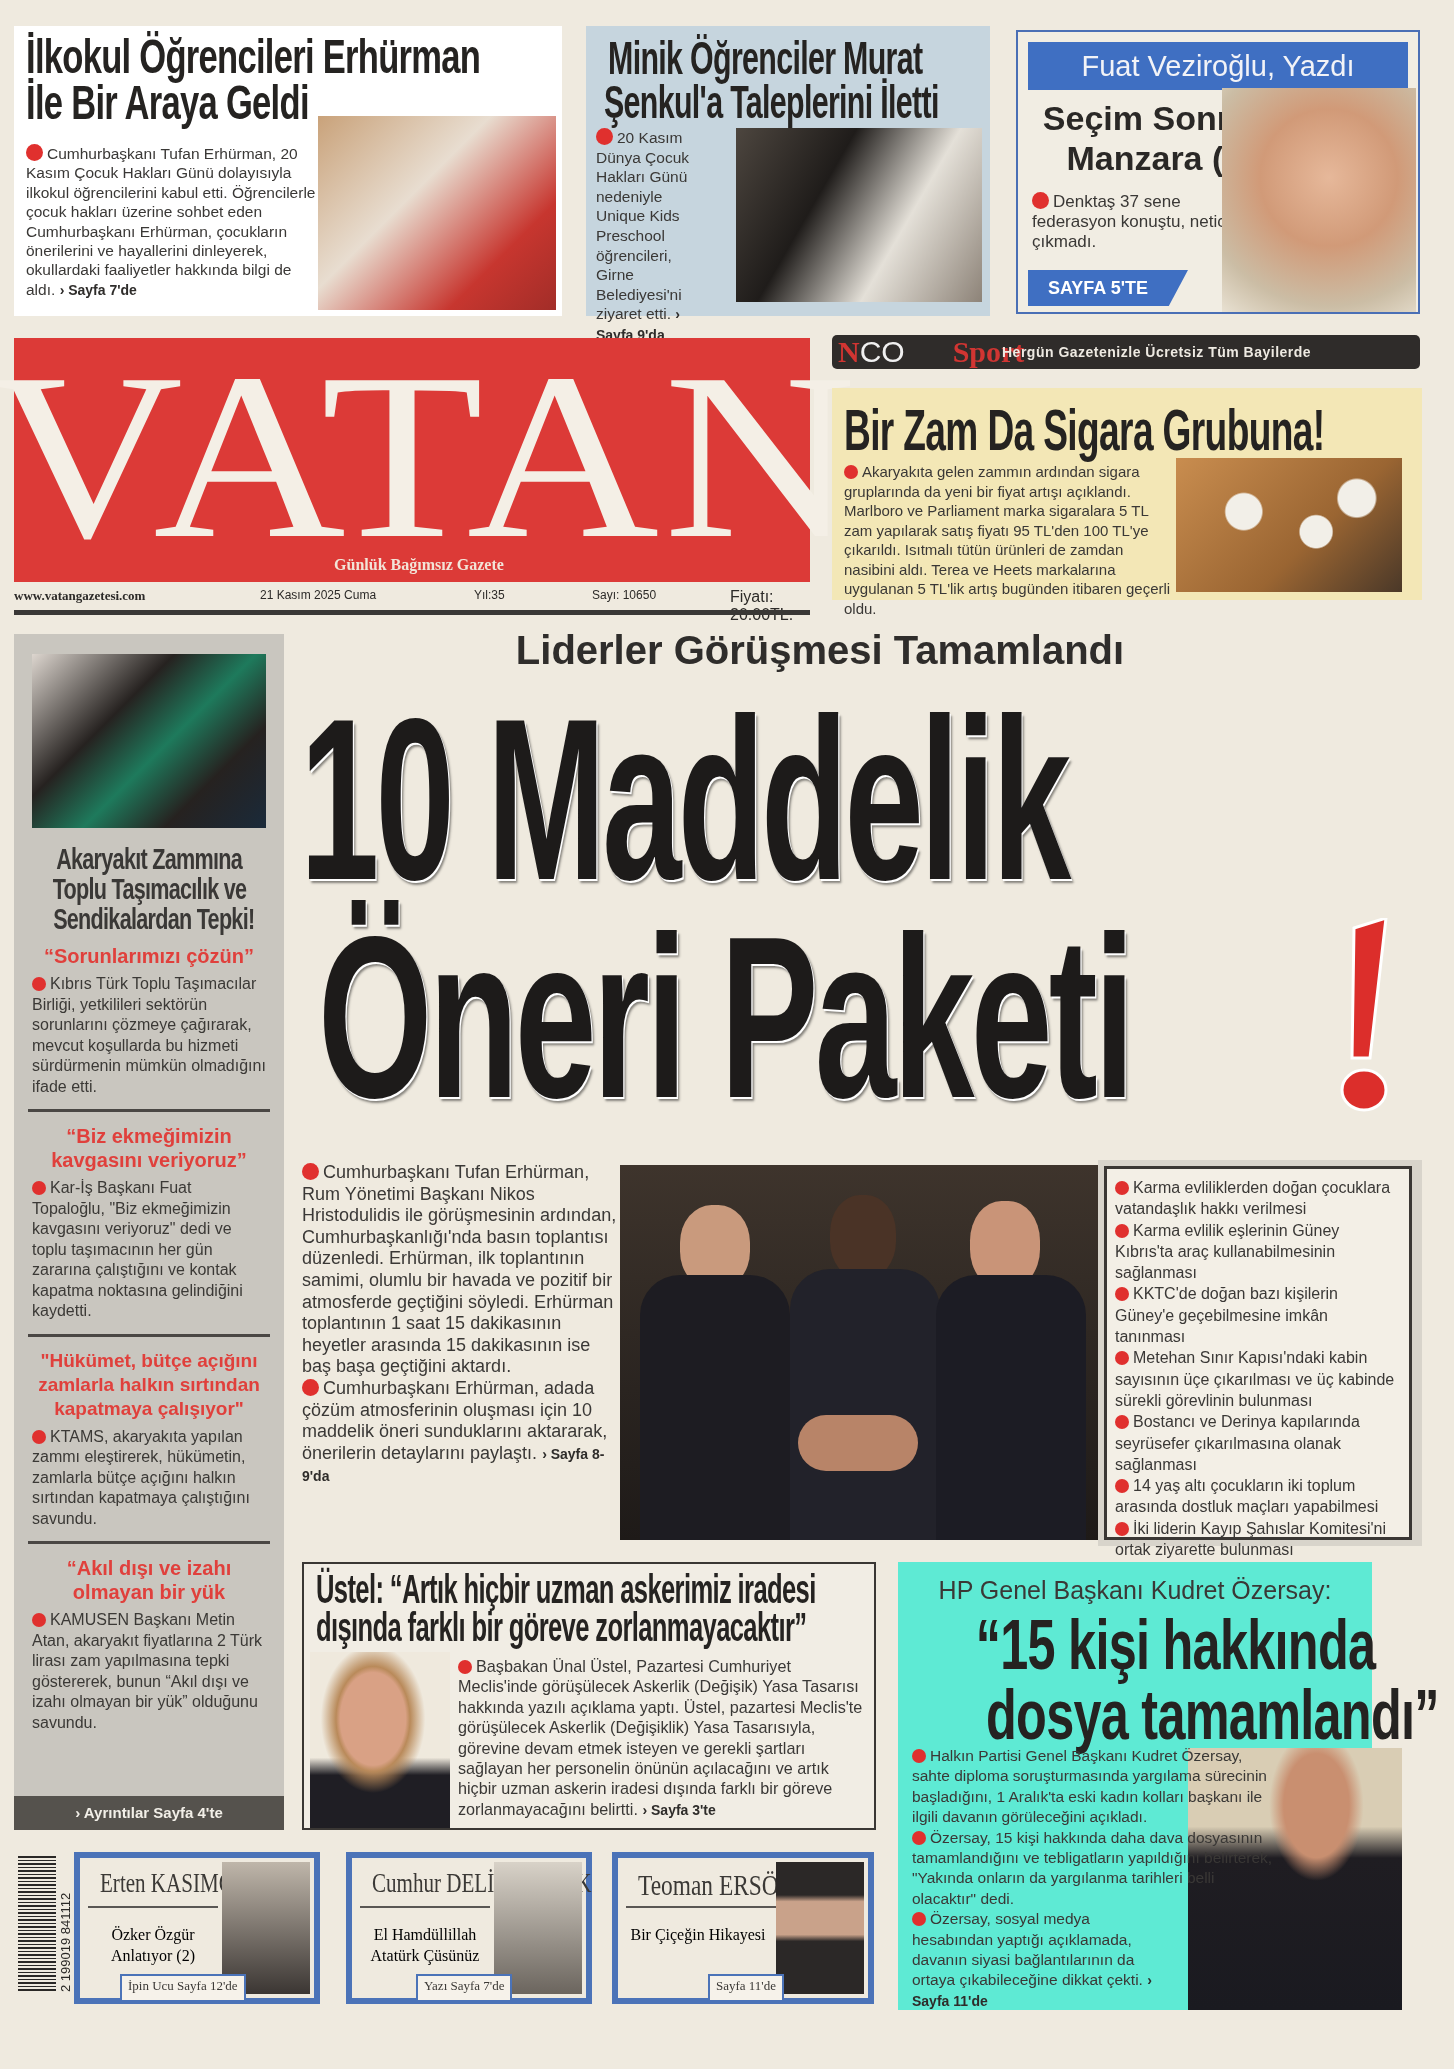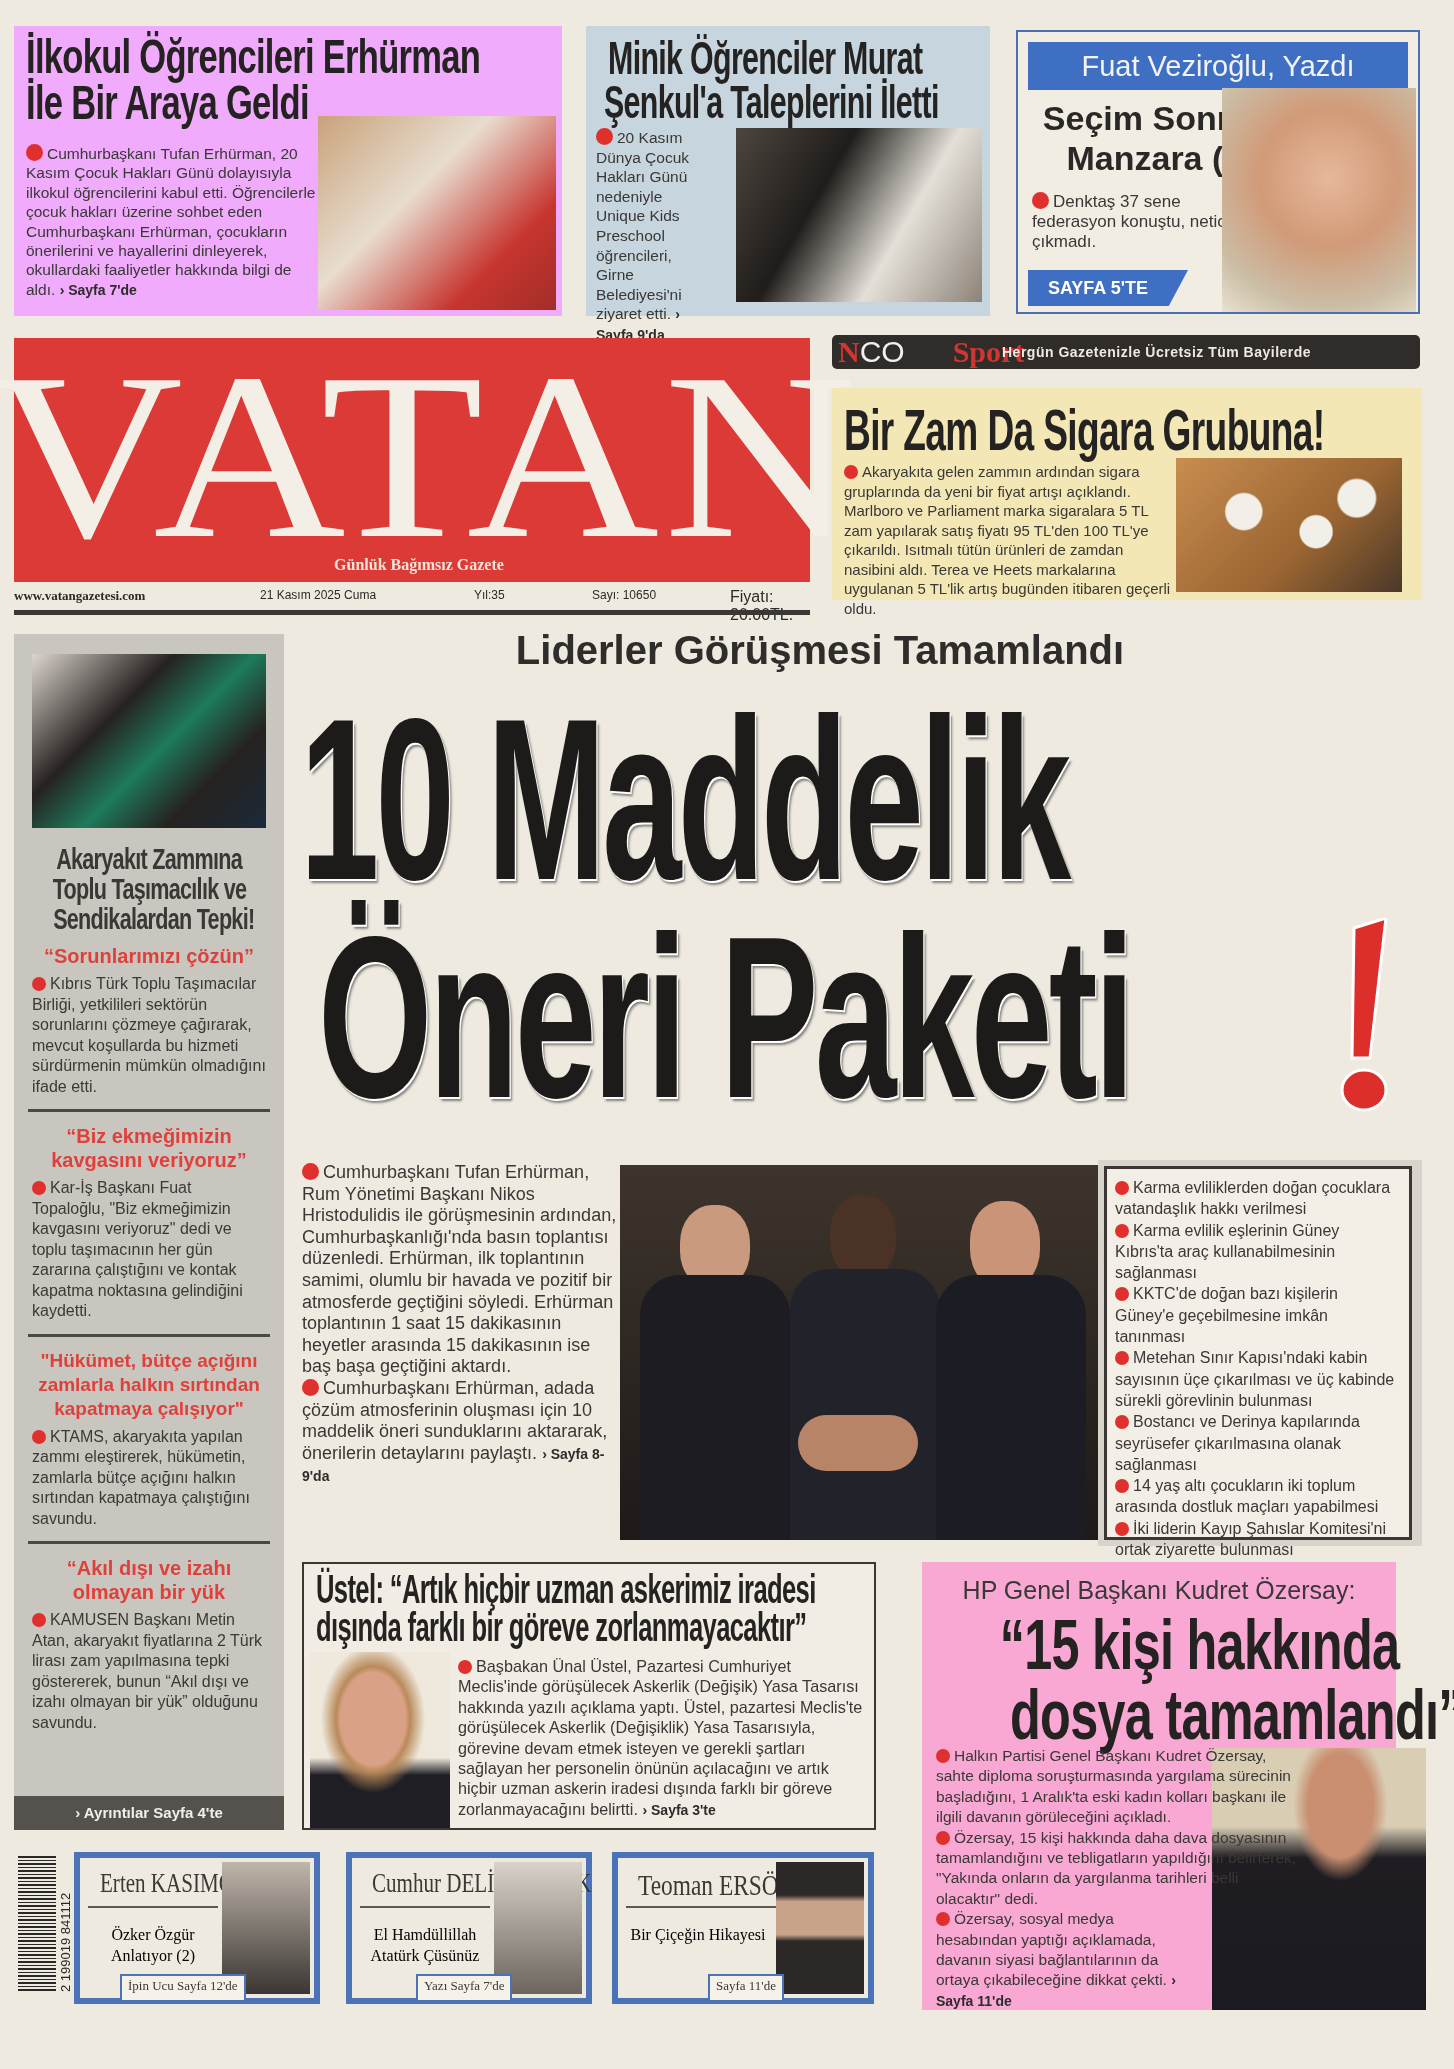--- a/index.html
+++ b/index.html
@@ -5,21 +5,21 @@
   html,body{margin:0;padding:0;}
   body{width:1454px;height:2069px;background:#efeadf;position:relative;overflow:hidden;font-family:"Liberation Sans",sans-serif;color:#2c2a28;}
   .abs{position:absolute;box-sizing:border-box;}
   .cond{font-family:"Liberation Sans",sans-serif;font-weight:bold;transform-origin:left top;white-space:nowrap;letter-spacing:-1px;}
   .dot{display:inline-block;width:17px;height:17px;border-radius:50%;background:#e0302e;vertical-align:-2px;margin-right:4px;}
   .dot.s{width:14px;height:14px;}
   .body-t{font-size:16.5px;line-height:21px;color:#3a3836;}
   .ref{font-weight:bold;font-size:14px;color:#2e2c2a;}
   .photo{background:#7b6b5a;overflow:hidden;}
   
-  #box1{left:14px;top:26px;width:548px;height:290px;background:#f0abfc;}
+  #box1{left:14px;top:26px;width:548px;height:290px;background:#ffffff;}
   #box2{left:586px;top:26px;width:404px;height:290px;background:#c6d5de;}
   #box3{left:1016px;top:30px;width:404px;height:284px;border:2px solid #4a6fb5;background:#f1ede3;}
   
   #mast{left:14px;top:338px;width:796px;height:244px;background:#dc3a37;}
   #mast-title{position:absolute;left:22px;top:8px;width:756px;text-align:center;font-family:"Liberation Serif",serif;font-size:238px;line-height:220px;color:#f4efe6;letter-spacing:4px;transform:scaleX(1.12);transform-origin:center top;}
   #mast-sub{position:absolute;left:0;width:100%;top:218px;text-align:center;font-family:"Liberation Serif",serif;font-weight:bold;font-size:16px;color:#f2e4d8;padding-left:7px;}
   #mast-info{left:14px;top:586px;width:796px;height:22px;font-family:"Liberation Serif",serif;font-size:13px;color:#2c2a28;}
   #mast-rule{left:14px;top:610px;width:796px;height:5px;background:#3a3836;}
   
   #nco{left:832px;top:335px;width:588px;height:34px;background:#2f2c2a;border-radius:5px;}
@@ -34,21 +34,21 @@
   .bigline{position:absolute;font-family:"Liberation Sans",sans-serif;font-weight:bold;color:#1d1b1a;font-size:230px;line-height:220px;white-space:nowrap;letter-spacing:-6px;transform-origin:left top;text-shadow:2px 2px 0 #fff,4px 4px 3px rgba(0,0,0,.45);}
   #excl{left:1334px;top:918px;width:40px;height:180px;}
   
   #lead{left:302px;top:1162px;width:318px;height:380px;font-size:18px;line-height:21.6px;color:#3a3836;}
   #mainphoto{left:620px;top:1165px;width:480px;height:375px;background:linear-gradient(180deg,#3e342c 0%,#2a2420 60%,#1e1a18 100%);}
   #bullets{left:1098px;top:1160px;width:324px;height:386px;background:#d8d4cb;padding:6px 10px 6px 6px;}
   #bullets-inner{background:#f3efe6;border:3px solid #3a3734;height:100%;box-sizing:border-box;padding:8px 8px;font-size:16px;line-height:21.3px;color:#3a3836;}
   
   #ustel{left:302px;top:1562px;width:574px;height:268px;border:2px solid #3a3734;background:#f1ede4;}
   
-  #oz{left:922px;top:1562px;width:474px;height:448px;background:#f9a8d4;}
+  #oz{left:898px;top:1562px;width:474px;height:448px;background:#5eead4;}
   
   .col{position:absolute;top:1852px;height:152px;border:6px solid #4b73b8;background:#efeadf;box-sizing:border-box;}
   .col-name{position:absolute;left:20px;top:10px;font-family:"Liberation Serif",serif;font-size:27px;color:#3b3936;white-space:nowrap;transform:scaleX(.78);transform-origin:left top;}
   .col-rule{position:absolute;left:8px;top:48px;height:2px;background:#5a5754;}
   .col-title{position:absolute;left:0;top:66px;font-family:"Liberation Serif",serif;font-size:16px;line-height:21px;color:#000000;text-align:center;}
   .col-ref{position:absolute;bottom:-4px;height:24px;border:2px solid #4b73b8;background:#f6f2ea;font-family:"Liberation Serif",serif;font-size:13px;line-height:20px;padding:0 6px;color:#3b3936;white-space:nowrap;}
   .col-photo{position:absolute;top:4px;right:4px;width:88px;height:132px;background:linear-gradient(180deg,#bfb6aa,#3b3633);}
 </style>
 </head>
 <body>

